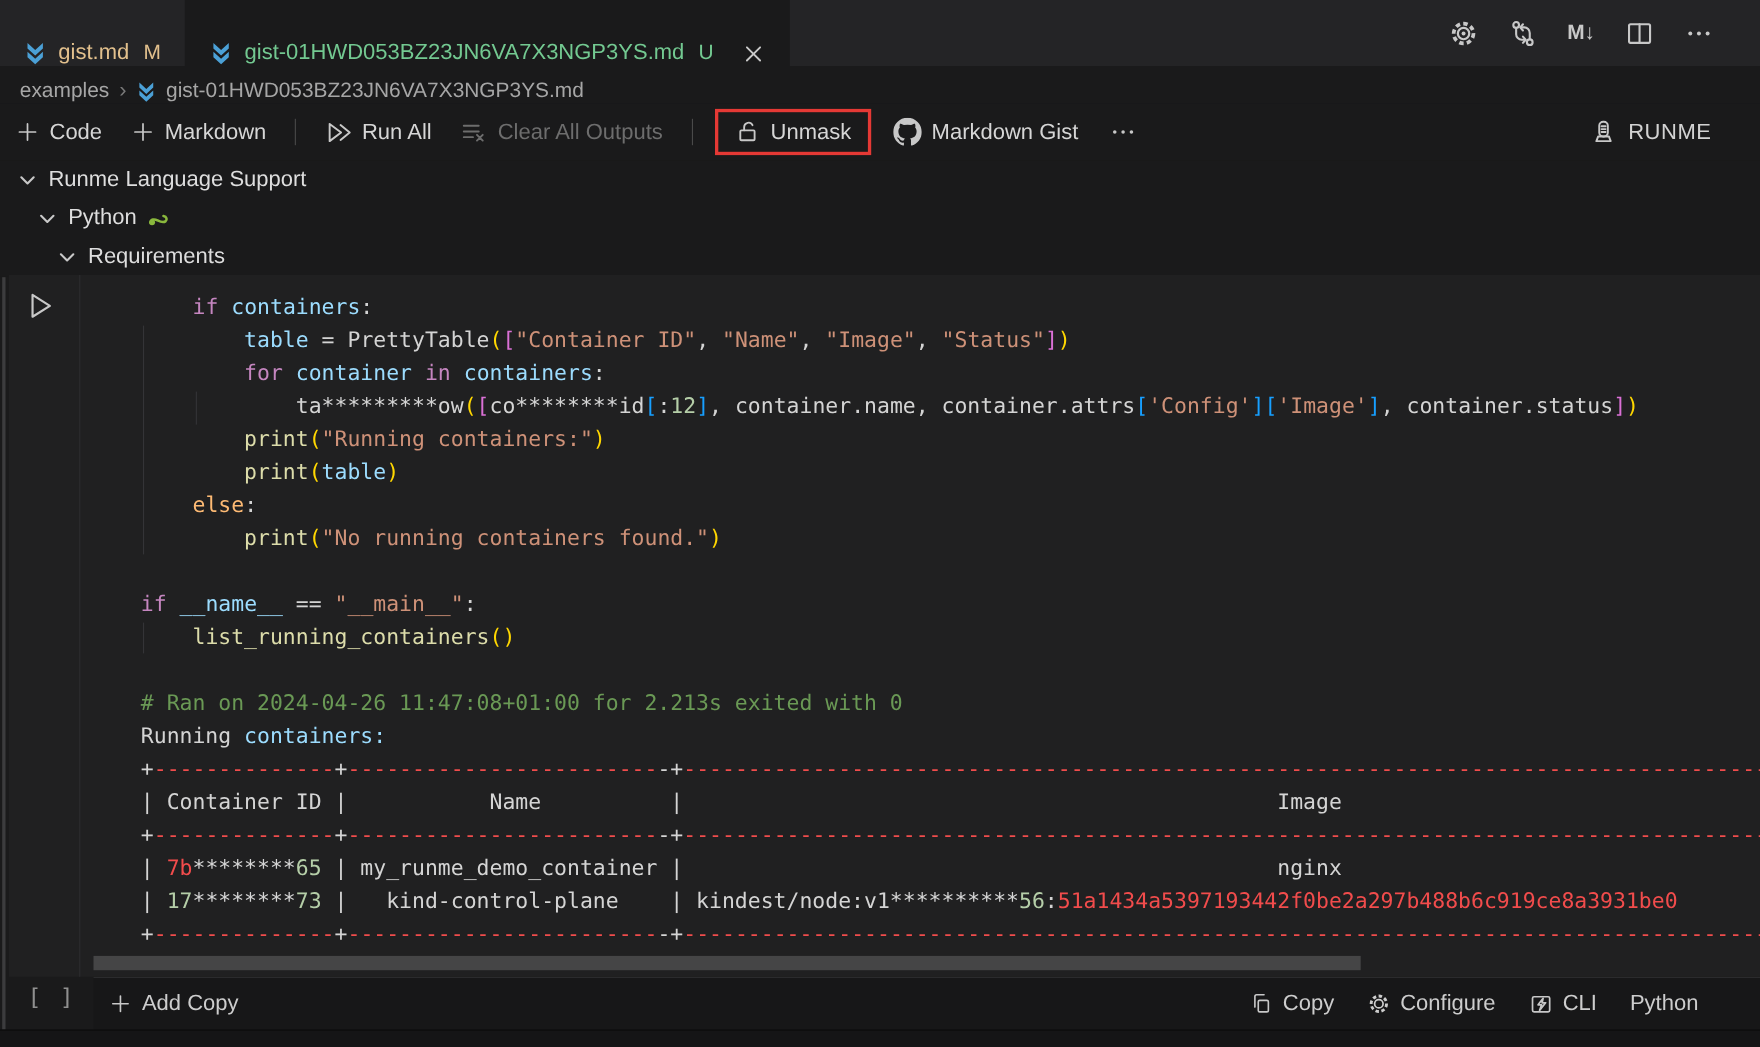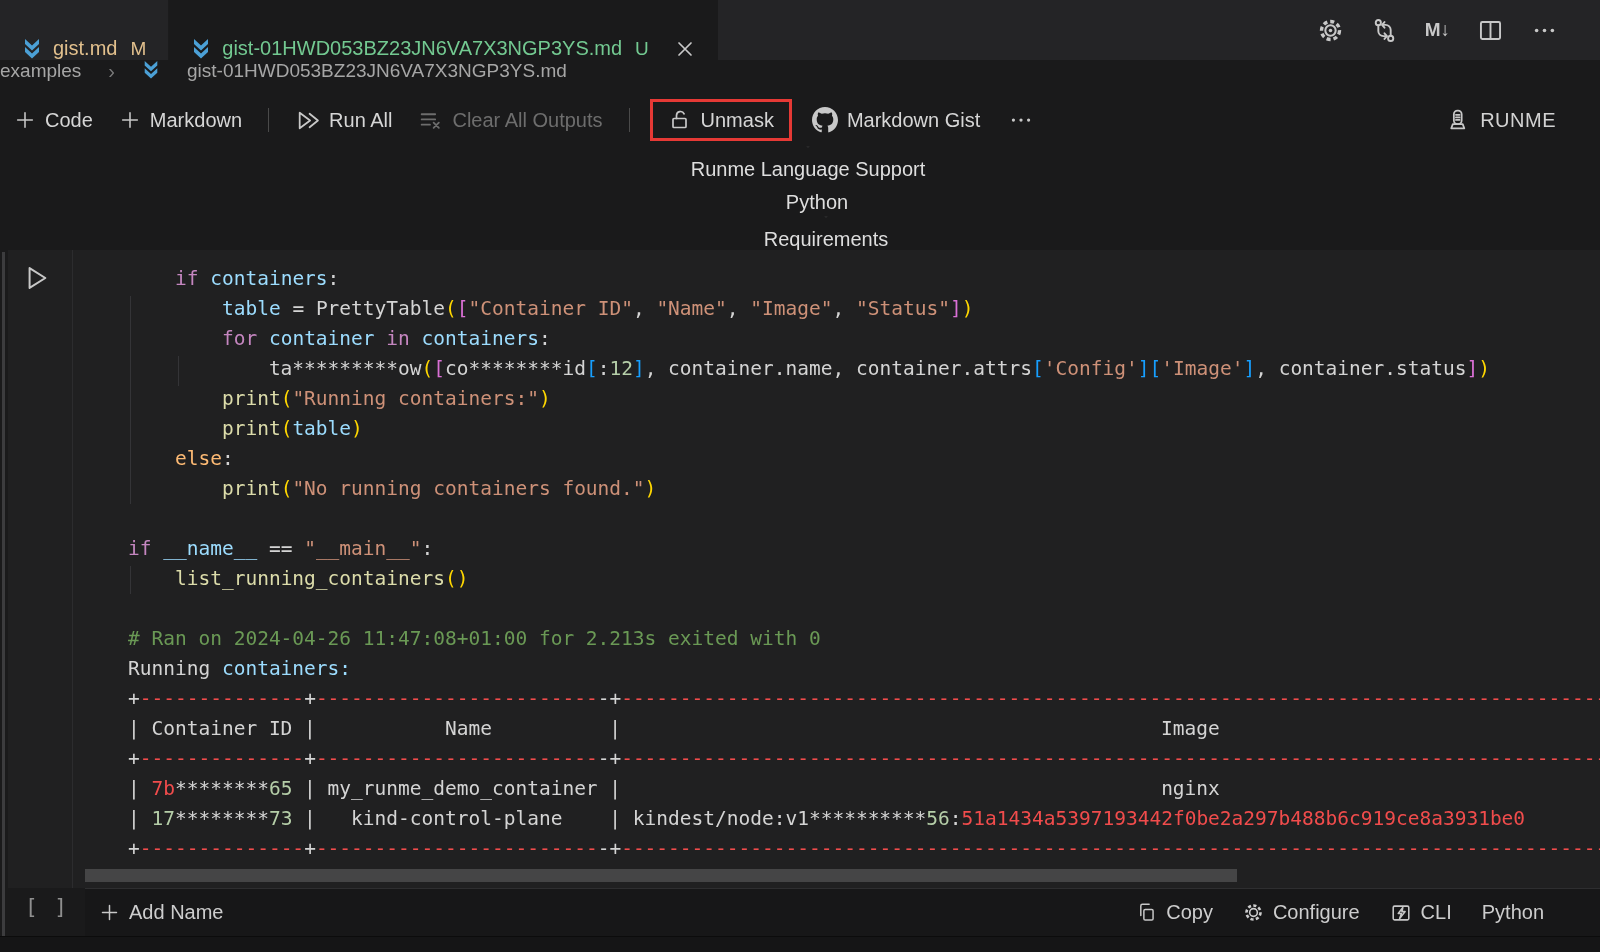--- a/index.html
+++ b/index.html
@@ -12,37 +12,37 @@
   .tab.inactive { background:#242426; border-right:1px solid #1b1b1c; }
   .tab.active { background:#1a1a1b; }
   .tab-badge { font-size:19px; margin-left:2px; }
   .tab-close { margin-left:14px; width:22px; height:22px; display:flex; align-items:center; justify-content:center; }
   #tab-actions { margin-left:auto; display:flex; align-items:center; gap:27px; padding-right:42px; }
   .icn { stroke:#c8c8c8; fill:none; stroke-width:1.7; stroke-linecap:round; stroke-linejoin:round; }
   .md-preview-label { color:#c8c8c8; font-weight:bold; font-size:19px; letter-spacing:0; }
 
   
   #breadcrumb { position:absolute; left:0; top:60px; width:1600px; height:34px; background:#1a1a1b;
-                display:flex; align-items:flex-start; gap:27px; font-size:19px; color:#a6a6a6; }
+                display:flex; align-items:flex-end; gap:9px; padding-left:18px; font-size:19px; color:#a6a6a6; }
   .crumb-sep { color:#7a7a7a; font-size:20px; }
 
   
   #toolbar { position:absolute; left:0; top:94px; width:1600px; height:52px; background:#1a1a1b;
              display:flex; align-items:center; gap:26px; padding-left:14px; font-size:20px; color:#d6d6d6; }
   .tb-item { display:flex; align-items:center; gap:9px; cursor:pointer; white-space:nowrap; }
   .tb-item.disabled { color:#6d6d6d; }
   .tb-item.disabled .icn { stroke:#6d6d6d; }
   .tb-sep { width:1px; height:24px; background:#4a4a4a; }
   #unmask-btn { border:3px solid #e53935; padding:6px 15px; margin:0 -6px; }
   #runme-brand { margin-left:auto; display:flex; align-items:center; gap:10px; padding-right:44px;
                  font-size:20px; color:#d2d2d2; letter-spacing:0.5px; }
 
   
   #tree { position:absolute; left:0; top:146px; width:1600px; background:#1a1a1b; }
-  .tree-row { height:35px; display:flex; align-items:center; gap:10px; font-size:20px; color:#dedede; cursor:pointer;flex-direction:column; }
+  .tree-row { height:35px; display:flex; align-items:center; gap:10px; font-size:20px; color:#dedede; cursor:pointer; }
 
   
   #cell-focus-line { position:absolute; left:2px; top:252px; width:3px; height:684px; background:#3c3c3e; }
   #cell-bg { position:absolute; left:8px; top:250px; width:1592px; height:638px; background:#202021; }
   #gutter-divider { position:absolute; left:72px; top:250px; width:1px; height:638px; background:#2c2c2e; }
   #run-cell-btn { position:absolute; left:22px; top:264px; width:28px; height:28px; cursor:pointer; }
   #code-area { position:absolute; left:73px; top:250px; width:1527px; height:620px; overflow:hidden;
                padding:14px 0 0 55px; }
   .cl { height:30px; white-space:pre; font-family:"DejaVu Sans Mono", monospace; font-size:19.5px; line-height:30px; }
   #output-lines { margin-top:30px; }
@@ -243,21 +243,21 @@
 <div class="iguide" style="left:130px; top:566px; height:28px;"></div>
 
 <div id="hscroll"></div>
 
 <div id="cell-brackets">[ ]</div>
 <div id="cell-footer">
   <div class="ft-item">
     <svg width="21" height="21" viewBox="0 0 24 24" class="icn">
         <path d="M12 4v16M4 12h16"></path>
       </svg>
-    <span>Add Name</span>
+    <span>Add Copy</span>
   </div>
   <div id="ft-right">
     <div class="ft-item">
       <svg width="21" height="21" viewBox="0 0 24 24" class="icn">
         <rect x="9" y="8.5" width="10.5" height="12" rx="1.5"></rect>
           <path d="M5.5 15.5v-11A1.8 1.8 0 0 1 7.3 2.7H15"></path>
       </svg>
       <span>Copy</span>
     </div>
     <div class="ft-item">

